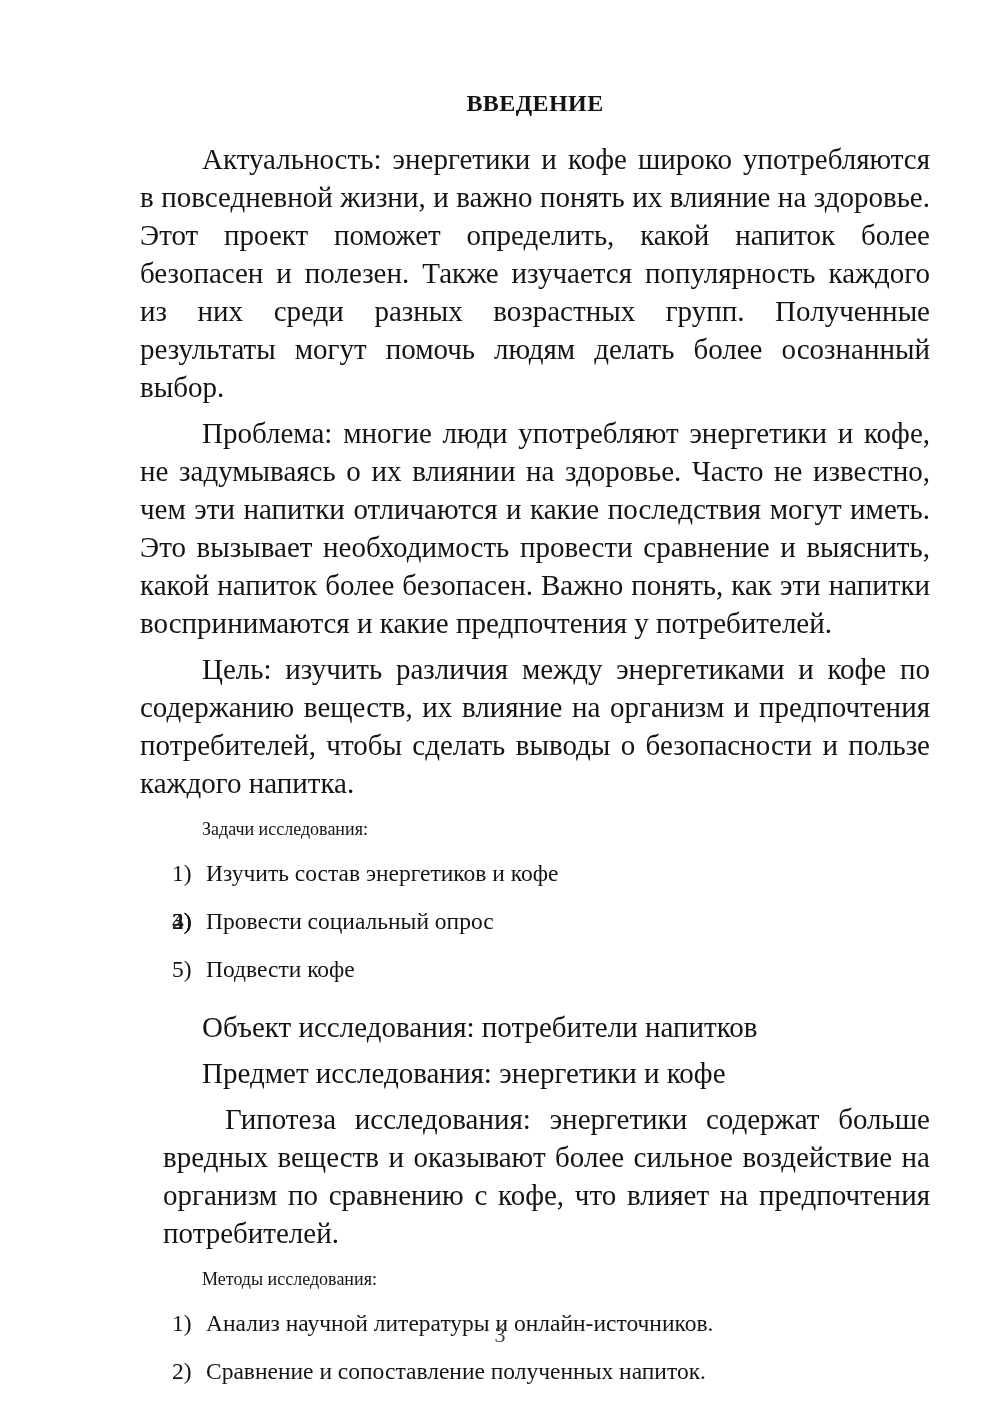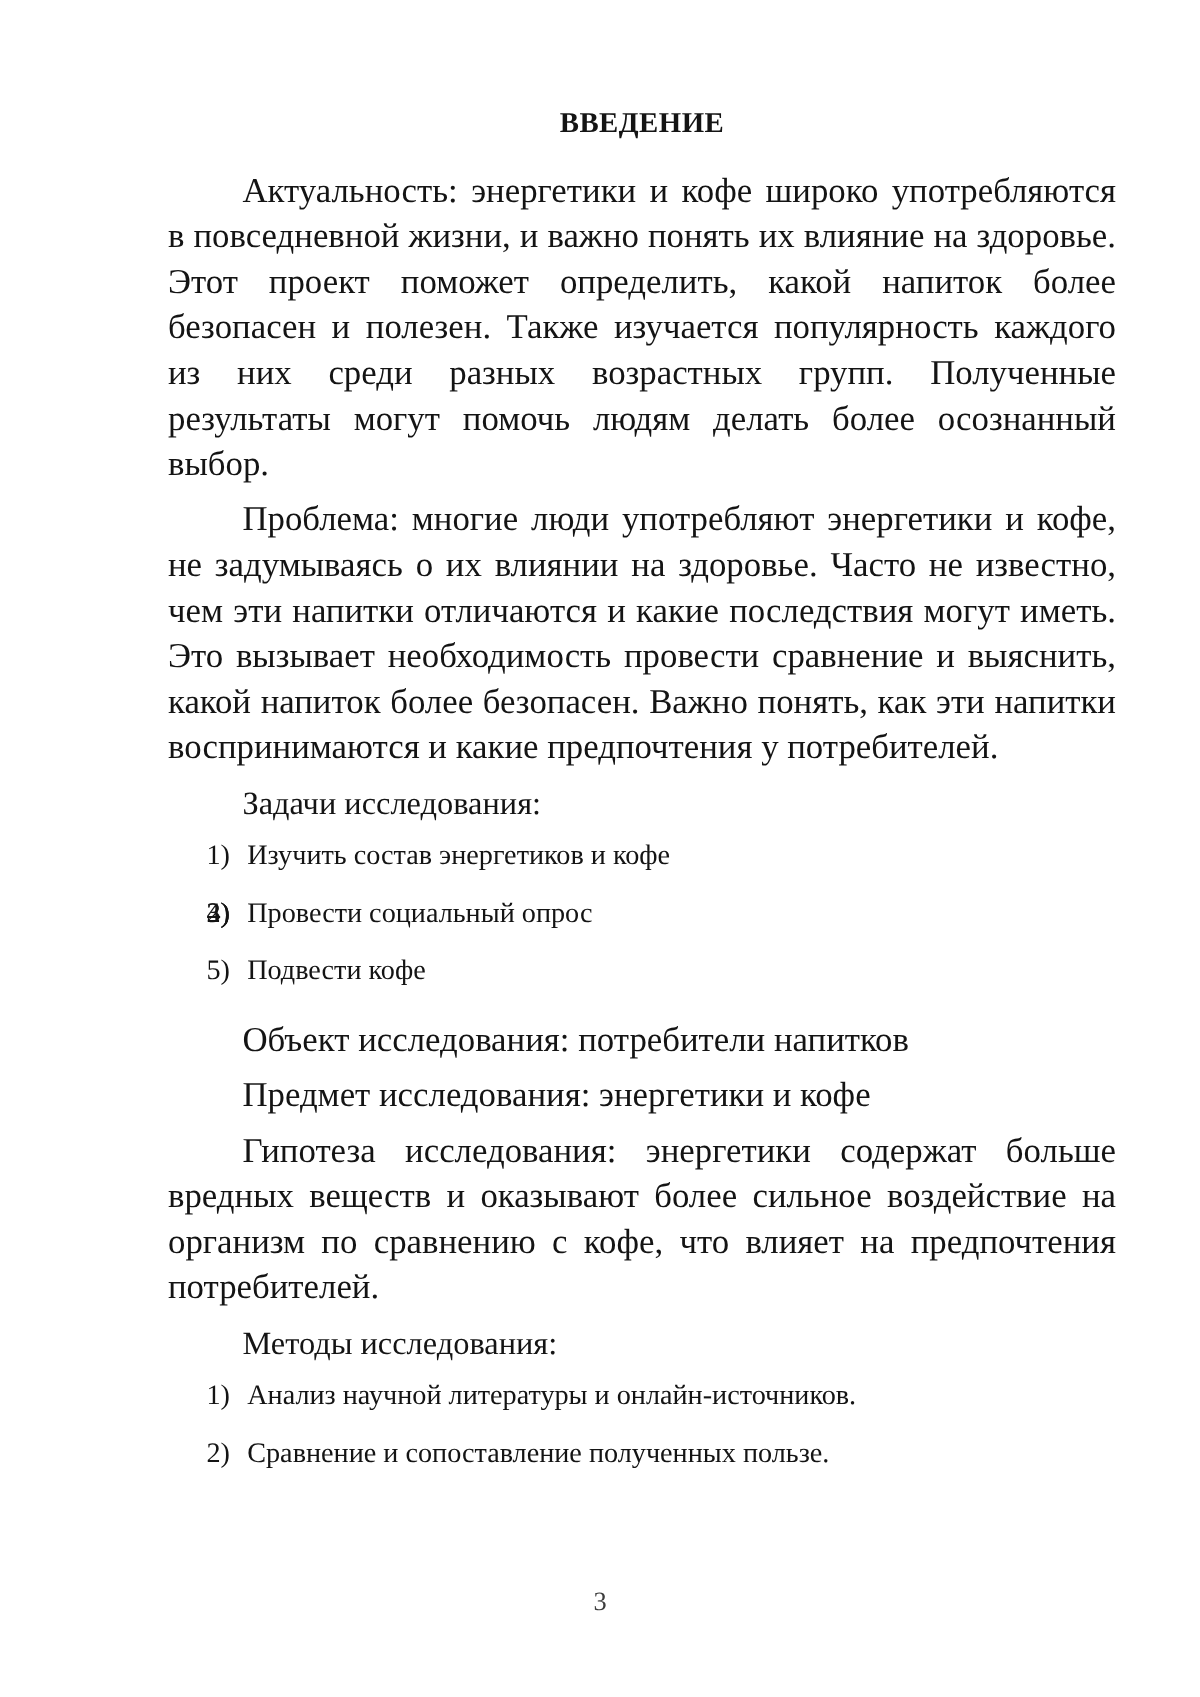--- a/index.html
+++ b/index.html
@@ -37,23 +37,24 @@
     font-size: 29px;
     line-height: 38px;
     text-align: justify;
     text-justify: inter-word;
     text-indent: 62px;
     margin: 0 0 8px 0;
     hyphens: none;
   }
   .para:last-of-type {
     margin-bottom: 0;
+    margin-left: 23px;
   }
   .subhead {
-    font-size: 27px;
+    font-size: 18px;
     line-height: 38px;
     text-align: left;
     text-indent: 62px;
     margin: 8px 0 6px 0;
   }
   .num-list {
     list-style: none;
     margin: 0 0 4px 0;
     padding: 0;
   }
@@ -94,20 +95,21 @@
 <div class="page">
 
   <div class="content">
 
     <h1 class="doc-heading">ВВЕДЕНИЕ</h1>
 
     <p class="para">Актуальность: энергетики и кофе широко употребляются в повседневной жизни, и важно понять их влияние на здоровье. Этот проект поможет определить, какой напиток более безопасен и полезен. Также изучается популярность каждого из них среди разных возрастных групп. Полученные результаты могут помочь людям делать более осознанный выбор.</p>
 
     <p class="para">Проблема: многие люди употребляют энергетики и кофе, не задумываясь о их влиянии на здоровье. Часто не известно, чем эти напитки отличаются и какие последствия могут иметь. Это вызывает необходимость провести сравнение и выяснить, какой напиток более безопасен. Важно понять, как эти напитки воспринимаются и какие предпочтения у потребителей.</p>
 
+    <p class="para">Цель: изучить различия между энергетиками и кофе по содержанию веществ, их влияние на организм и предпочтения потребителей, чтобы сделать выводы о безопасности и пользе каждого напитка.</p>
 
     <div class="subhead">Задачи исследования:</div>
 
     <ol class="num-list">
       <li>
         <span class="marker">1)</span>
         <span class="li-text">Изучить состав энергетиков и кофе</span>
       </li>
       <li>
         <span class="marker">2)</span>
@@ -135,21 +137,21 @@
 
     <div class="subhead">Методы исследования:</div>
 
     <ol class="num-list">
       <li>
         <span class="marker">1)</span>
         <span class="li-text">Анализ научной литературы и онлайн-источников.</span>
       </li>
       <li>
         <span class="marker">2)</span>
-        <span class="li-text">Сравнение и сопоставление полученных пользе.</span>
+        <span class="li-text">Сравнение и сопоставление полученных напиток.</span>
       </li>
     </ol>
 
   </div>
 
   <div class="page-number">3</div>
 
 </div>
 
 </body></html>

